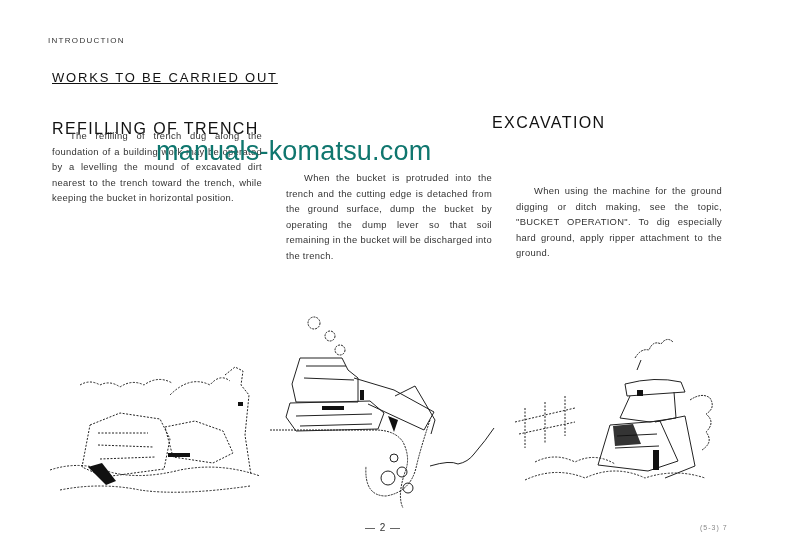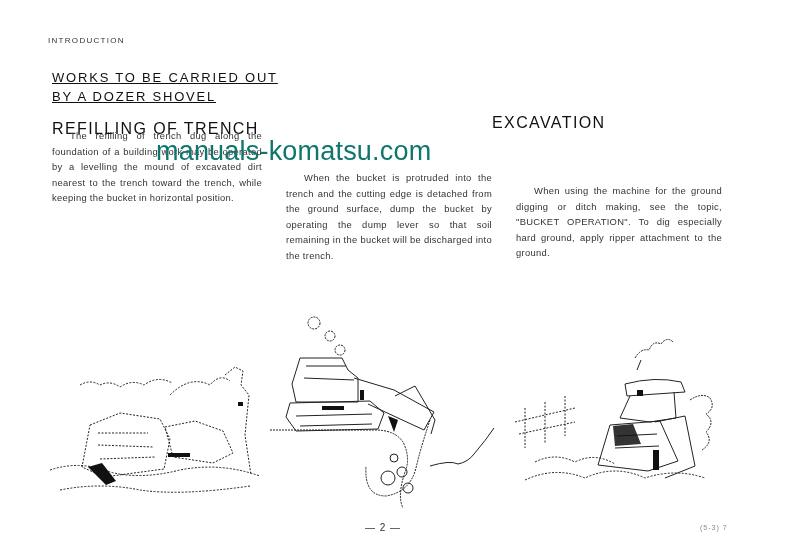--- a/index.html
+++ b/index.html
@@ -21,21 +21,20 @@
 </style>
 </head>
 <body>
 
 <div class="page">
 
   <div class="section-label">INTRODUCTION</div>
 
   <div class="page-title">
     <div>WORKS TO BE CARRIED OUT</div>
-    <div>BY A DOZER SHOVEL</div>
   </div>
 
   <div class="heading" style="left:52px; top:120px;">REFILLING OF TRENCH</div>
   <div class="heading" style="left:492px; top:114px;">EXCAVATION</div>
 
   <div class="para col1">
     <p>The refilling of trench dug along the foundation of a building work may be operated by a levelling the mound of excavated dirt nearest to the trench toward the trench, while keeping the bucket in horizontal position.</p>
   </div>
 
   <div class="para col2">

